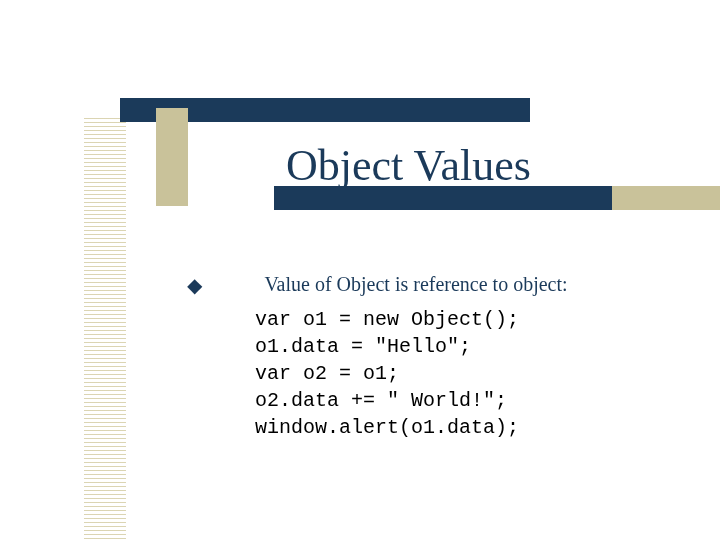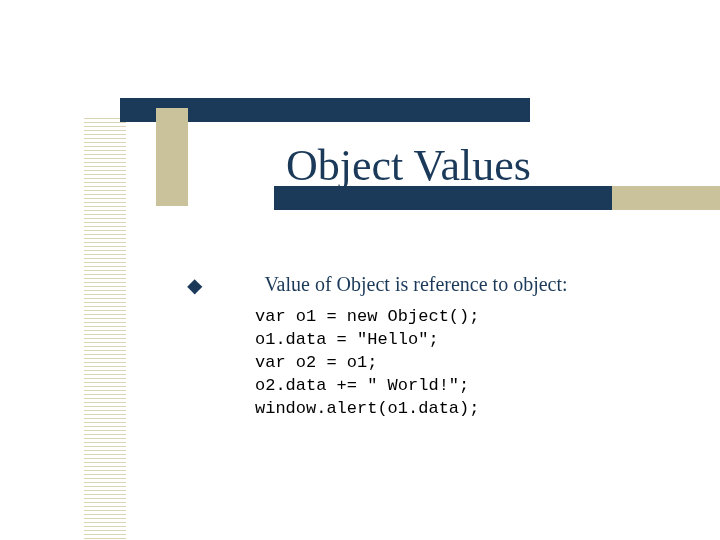--- a/index.html
+++ b/index.html
@@ -25,21 +25,21 @@
     background: repeating-linear-gradient(to bottom, #d7d0aa 0, #d7d0aa 1px, #ffffff 1px, #ffffff 4px);
     opacity: 0.9;
   }
 
   
   .bullet-row { position: absolute; left: 64px; top: 150px; display: flex; align-items: center; gap: 8px; }
   .bullet-icon { font-size: 20px; color: #1b3a5a; line-height: 1; }
   .bullet-text { font-size: 20px; color: #1b3a5a; }
 
   
-  .code { position: absolute; left: 132px; top: 210px; font-family: "Courier New", Courier, monospace; font-size: 17px; color: #000; line-height: 1.35; white-space: pre; }
+  .code { position: absolute; left: 132px; top: 210px; font-family: "Courier New", Courier, monospace; font-size: 20px; color: #000; line-height: 1.35; white-space: pre; }
 </style>
 </head>
 <body>
 
 <div class="slide">
   <div class="stripes"></div>
   <div class="top-rule"></div>
   <div class="vbar"></div>
 
   <div class="title">Object Values</div>

